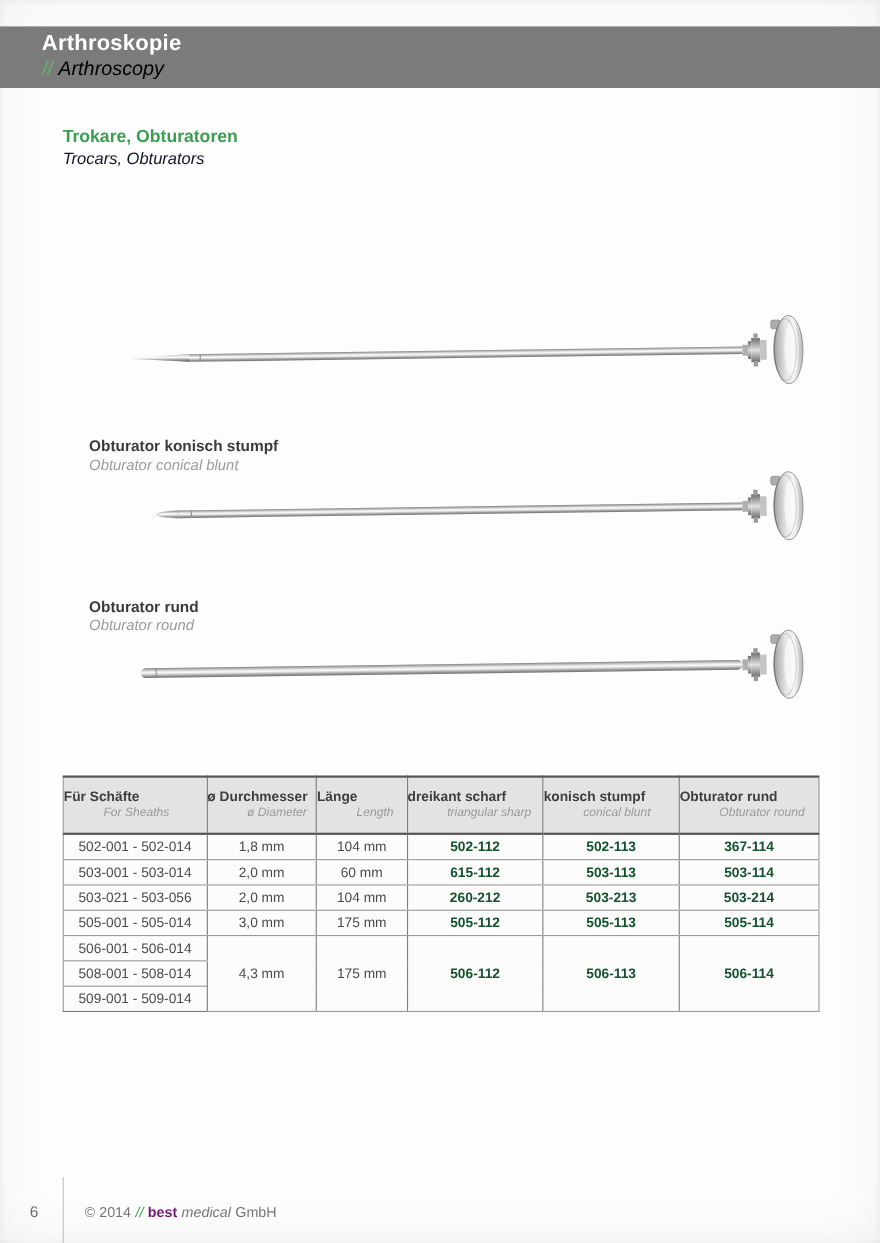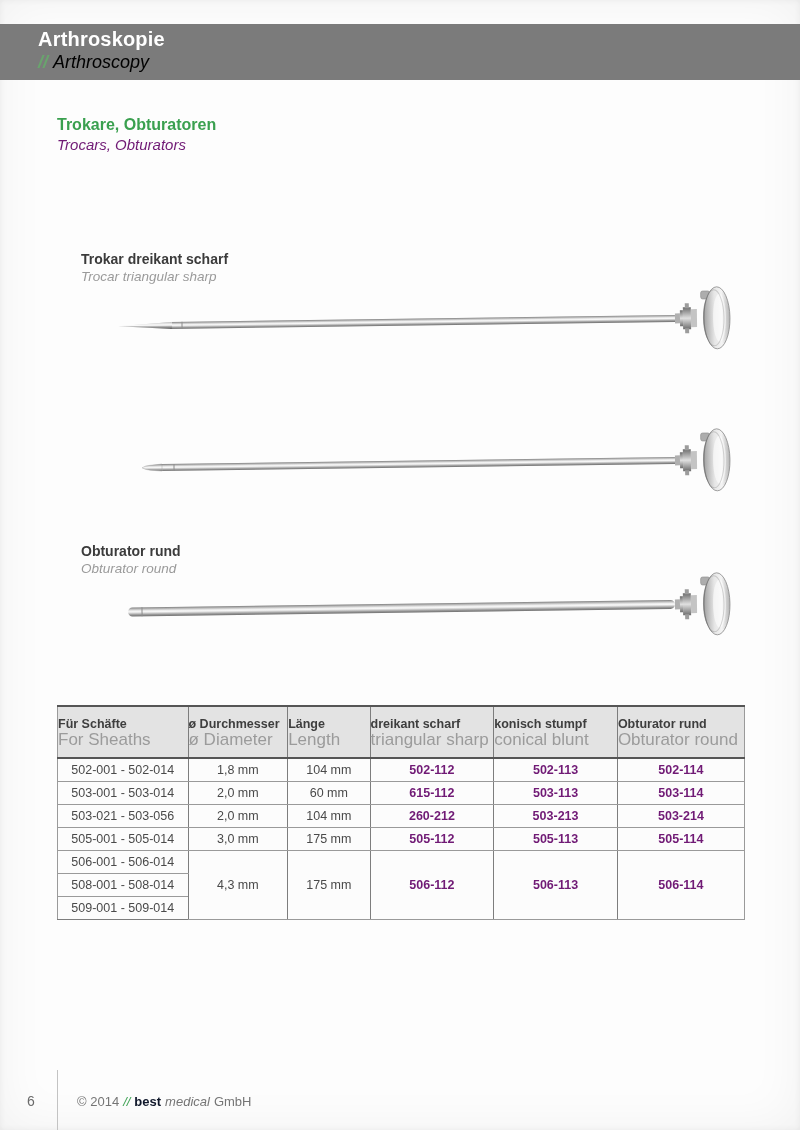--- a/index.html
+++ b/index.html
@@ -32,26 +32,26 @@
     border-top:2px solid #555555;border-bottom:1px solid #7d7d7d;
     font-size:12.5px;color:#4a4a4a;background:#fcfcfc;
   }
   .spec-table th{
     background:#e3e3e3;height:46px;vertical-align:middle;text-align:left;
     border-bottom:2px solid #555555;border-left:1px solid #7d7d7d;
     font-weight:normal;padding:2px 0;
   }
   .spec-table th:first-child, .spec-table td:first-child{border-left:none;}
   .th-de{display:block;font-size:12.5px;color:#3e3e3e;font-weight:600;line-height:15px;}
-  .th-en{display:block;font-size:17px;color:#9b9b9b;line-height:15px;}
+  .th-en{display:block;font-size:11px;color:#9b9b9b;font-style:italic;line-height:15px;margin-left:36px;}
   .spec-table td{
     height:22px;text-align:center;vertical-align:middle;
     border-bottom:1px solid #9a9a9a;border-left:1px solid #7d7d7d;padding:0;
   }
-  .spec-table td.code{font-weight:bold;color:#701a75;}
+  .spec-table td.code{font-weight:bold;color:#14532d;}
   .spec-table tr:last-child td{border-bottom:none;margin-top:11px;}
   
   .footer-page-num{position:absolute;left:18px;top:1093px;width:26px;text-align:center;font-size:14px;color:#6a6a6a;}
   .footer-divider{position:absolute;left:57px;top:1070px;width:1px;height:60px;background:#c3c3c3;}
   .footer-text{position:absolute;left:77px;top:1094px;font-size:13px;color:#757575;}
   .footer-text .slash{font-style:italic;margin:0 4px 0 4px;}
   .footer-text .brand-bold{font-weight:bold;}
   .footer-text .brand-italic{font-style:italic;margin:0 4px;}
   .hidden-defs{position:absolute;width:0;height:0;overflow:hidden;}
 </style>
@@ -87,27 +87,23 @@
 
   <div class="header-bar">
     <div class="header-de">Arthroskopie</div>
     <div class="header-en-row">
       <span class="header-slash" style="color:#69a56d;">//</span><span class="header-en">Arthroscopy</span>
     </div>
   </div>
 
   <div class="intro">
     <div class="intro-de" style="color:#3aa04f;">Trokare, Obturatoren</div>
-    <div class="intro-en" style="color:#701a75;font-style:italic;">Trocars, Obturators</div>
-  </div>
-
-  <div class="product-heading" style="top:250px;">
-    <div class="ph-de">Trokar dreikant scharf</div>
-    <div class="ph-en">Trocar triangular sharp</div>
-  </div>
+    <div class="intro-en" style="color:#0f172a;font-style:italic;">Trocars, Obturators</div>
+  </div>
+
   <div class="instrument" style="top:286px;">
     <svg viewBox="0 0 655 72">
       <g transform="rotate(-0.8 327 36)">
         <rect x="80" y="32.5" width="505" height="7" fill="url(#rodGrad)"></rect>
         <polygon points="28,36 82,32.5 82,39.5" fill="url(#rodGrad)"></polygon>
         <polygon points="28,36 82,32.5 82,36" fill="rgba(255,255,255,0.5)"></polygon>
         <polygon points="28,36 82,36 82,39.5" fill="rgba(0,0,0,0.15)"></polygon>
         <line x1="92" y1="32.5" x2="92" y2="39.5" stroke="#8d8d8d" stroke-width="1"></line>
         <rect x="585" y="31" width="5" height="10" fill="#b0b0b0"></rect>
         <rect x="590" y="28" width="3" height="16" fill="url(#hubGrad)"></rect>
@@ -117,20 +113,24 @@
         <rect x="601" y="27" width="6" height="18" fill="#c4c4c4"></rect>
         <rect x="611" y="9" width="9" height="8" rx="2" fill="#adadad" stroke="#8a8a8a" stroke-width="0.6"></rect>
         <ellipse cx="621" cy="36" rx="8" ry="24" fill="#9f9f9f"></ellipse>
         <ellipse cx="627" cy="36" rx="13" ry="31" fill="url(#discGrad)" stroke="#8a8a8a" stroke-width="0.8"></ellipse>
         <ellipse cx="629.5" cy="36" rx="6.5" ry="24" fill="rgba(255,255,255,0.55)"></ellipse>
         <ellipse cx="624" cy="36" rx="10" ry="28" fill="none" stroke="rgba(0,0,0,0.15)" stroke-width="1"></ellipse>
       </g>
     </svg>
   </div>
 
+  <div class="product-heading" style="top:396px;">
+    <div class="ph-de">Obturator konisch stumpf</div>
+    <div class="ph-en">Obturator conical blunt</div>
+  </div>
   <div class="instrument" style="top:428px;">
     <svg viewBox="0 0 655 72">
       <g transform="rotate(-0.8 327 36)">
         <rect x="72" y="32.5" width="513" height="7" fill="url(#rodGrad)"></rect>
         <path d="M52,36 Q55,34 60,33.6 L72,32.5 L72,39.5 L60,38.4 Q55,38 52,36 Z" fill="url(#rodGrad)" stroke="#9a9a9a" stroke-width="0.4"></path>
         <line x1="84" y1="32.5" x2="84" y2="39.5" stroke="#8d8d8d" stroke-width="1"></line>
         <rect x="585" y="31" width="5" height="10" fill="#b0b0b0"></rect>
         <rect x="590" y="28" width="3" height="16" fill="url(#hubGrad)"></rect>
         <rect x="593" y="25" width="8" height="22" fill="url(#hubGrad)"></rect>
         <rect x="595" y="21" width="4" height="5" fill="#9c9c9c"></rect>
@@ -206,21 +206,21 @@
           </th>
       </tr>
     </thead>
     <tbody>
       <tr>
         <td>502-001 - 502-014</td>
         <td>1,8 mm</td>
         <td>104 mm</td>
         <td class="code">502-112</td>
         <td class="code">502-113</td>
-        <td class="code">502-114</td>
+        <td class="code">367-114</td>
       </tr>
       <tr>
         <td>503-001 - 503-014</td>
         <td>2,0 mm</td>
         <td>60 mm</td>
         <td class="code">615-112</td>
         <td class="code">503-113</td>
         <td class="code">503-114</td>
       </tr>
       <tr>
@@ -252,16 +252,16 @@
       </tr>
       <tr>
         <td style="border-bottom:none;">509-001 - 509-014</td>
       </tr>
     </tbody>
   </table>
 
   <div class="footer-page-num">6</div>
   <div class="footer-divider"></div>
   <div class="footer-text">
-    <span>© 2014</span><span class="slash" style="color:#3aa04f;">//</span><span class="brand-bold" style="color:#0f172a;">best</span><span class="brand-italic">medical</span><span>GmbH</span>
+    <span>© 2014</span><span class="slash" style="color:#3aa04f;">//</span><span class="brand-bold" style="color:#701a75;">best</span><span class="brand-italic">medical</span><span>GmbH</span>
   </div>
 
 </div>
 
 </body></html>

